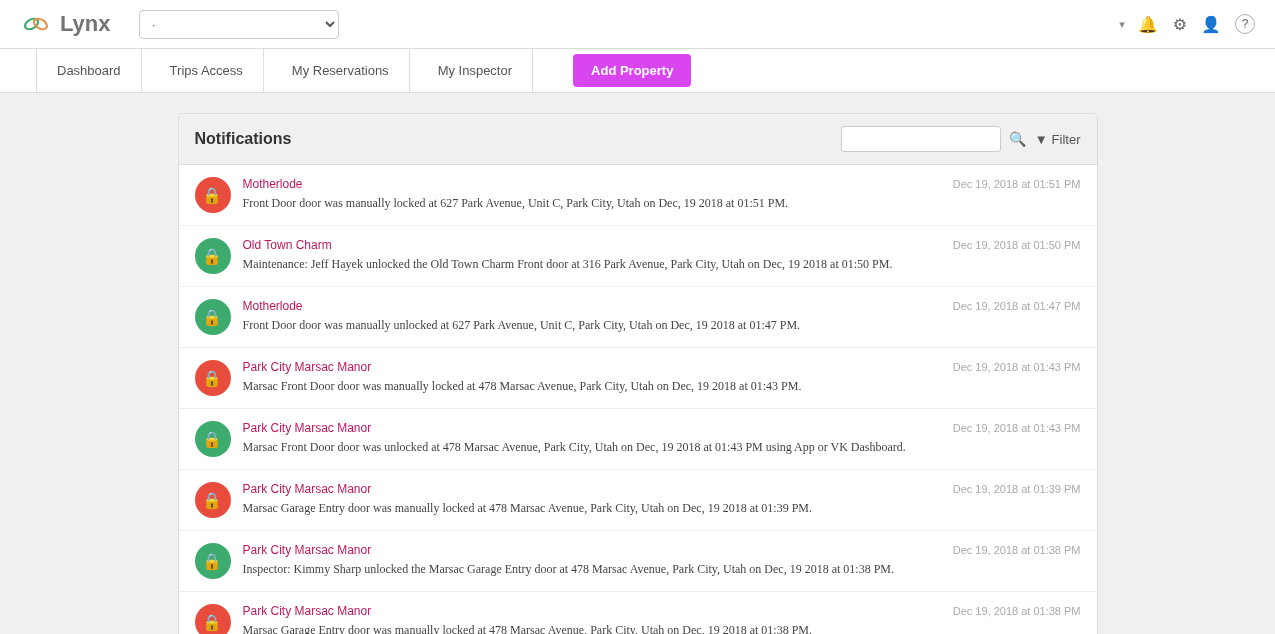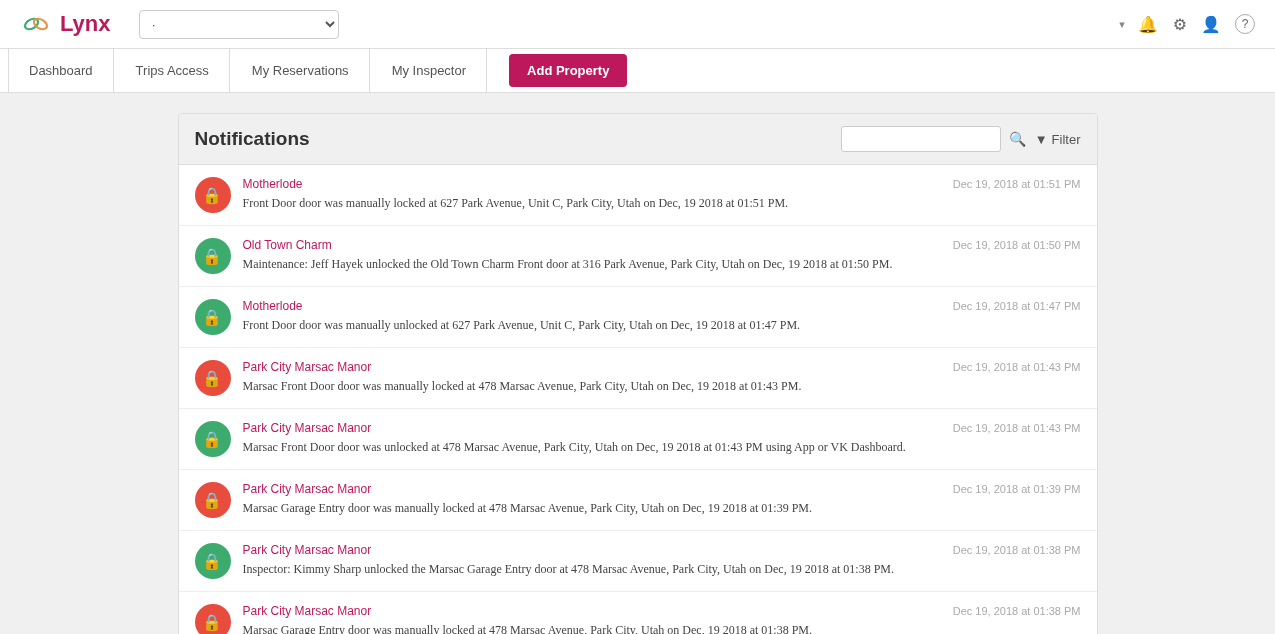--- a/index.html
+++ b/index.html
@@ -19,21 +19,21 @@
       align-items: center;
       gap: 8px;
     }
     .logo-icon {
       width: 32px;
       height: 32px;
     }
     .logo-text {
       font-size: 22px;
       font-weight: bold;
-      color: #be185d;
+      color: #737373;
     }
     .header-search {
       margin-left: 20px;
     }
     .header-search select {
       width: 200px;
       padding: 5px 8px;
       border: 1px solid #ccc;
       border-radius: 4px;
       font-size: 13px;
@@ -55,39 +55,39 @@
     .header-icon {
       font-size: 16px;
       cursor: pointer;
       color: #666;
     }
 
     
     .nav {
       background: #fff;
       border-bottom: 1px solid #ddd;
-      padding: 0 8px;
-      display: flex;
-      align-items: center;
-      gap: 2px;
+      padding: 0 36px;
+      display: flex;
+      align-items: center;
+      gap: 8px;
     }
     .nav-item {
       padding: 14px 20px;
       font-size: 13px;
       color: #555;
       cursor: pointer;
       border-right: 1px solid #ddd;
       text-decoration: none;
     }
     .nav-item:first-child {
       border-left: 1px solid #ddd;
     }
     .nav-add-btn {
-      margin-left: 20px;
-      background: #be185d;
+      margin-left: 32px;
+      background: #d946ef;
       color: #fff;
       border: none;
       padding: 9px 18px;
       border-radius: 4px;
       font-size: 13px;
       cursor: pointer;
       font-weight: bold;
     }
 
     
@@ -106,21 +106,21 @@
     }
     .notifications-header {
       background: #f0f0f0;
       border-bottom: 1px solid #ddd;
       padding: 12px 16px;
       display: flex;
       align-items: center;
       justify-content: space-between;
     }
     .notifications-title {
-      font-size: 19px;
+      font-size: 16px;
       font-weight: bold;
       color: #333;
     }
     .notifications-search {
       display: flex;
       align-items: center;
       gap: 8px;
     }
     .notifications-search input {
       width: 160px;

